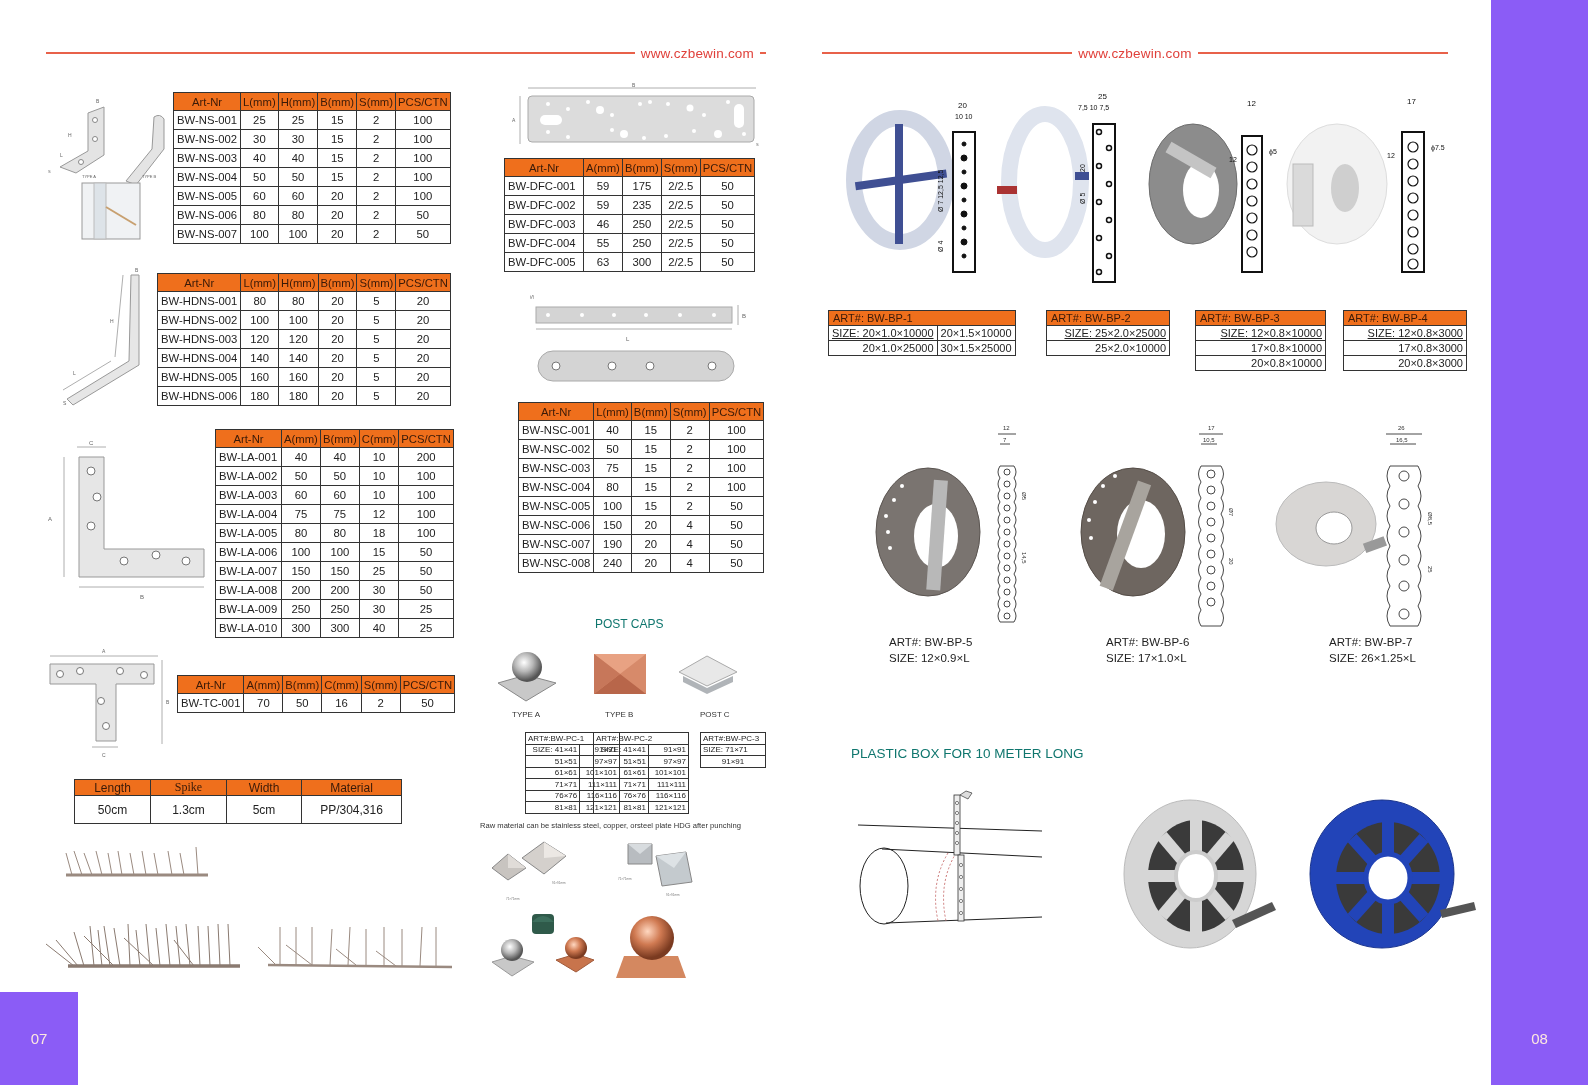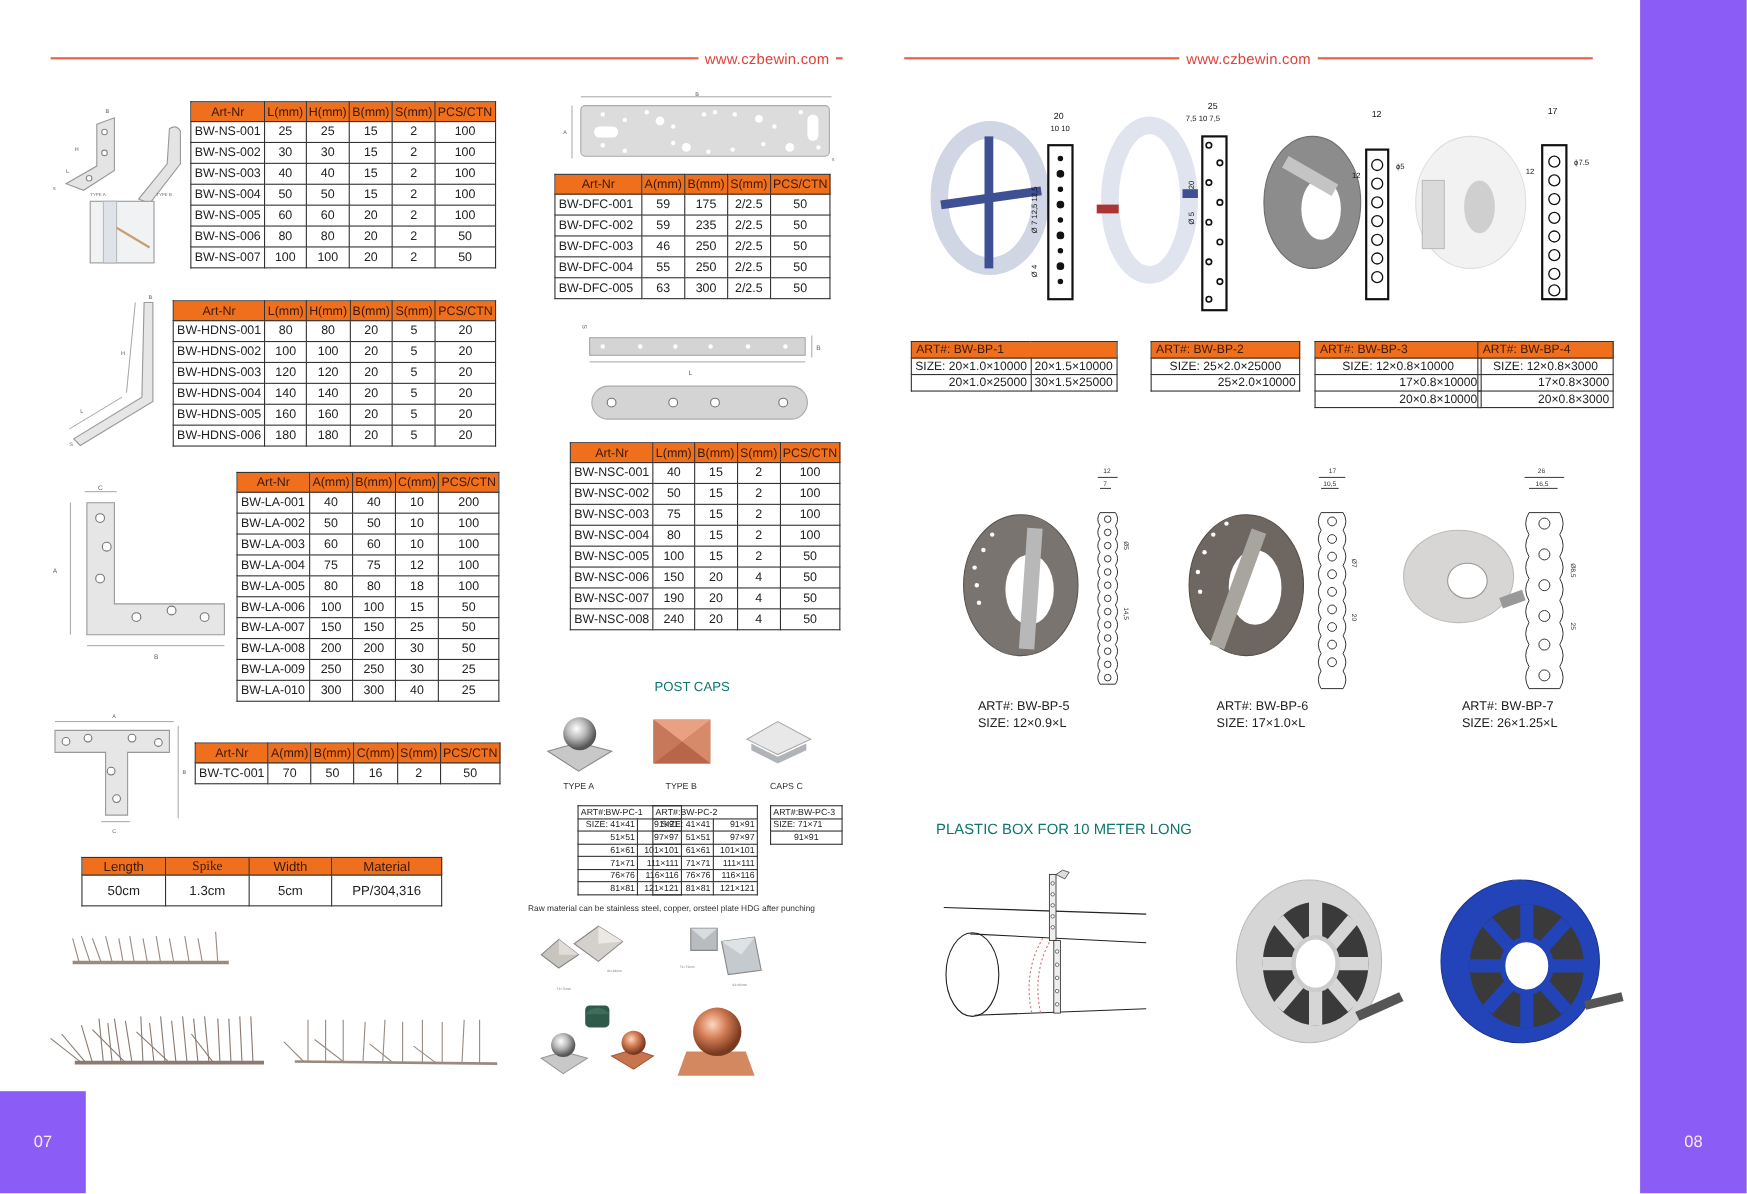--- a/index.html
+++ b/index.html
@@ -23,21 +23,21 @@
   
   table.pc { position: absolute; border-collapse: collapse; font-size: 8px; color: #222; }
   table.pc td { border: 1px solid #333; height: 11.5px; padding: 0 2px; white-space: nowrap; text-align: right; }
   table.pc td.hd { text-align: left; }
   table.pc td.c { text-align: center; }
 
   
   table.bp { position: absolute; border-collapse: collapse; font-size: 11px; color: #222; }
   table.bp th { background: #ef6f1c; color: #3a1a08; text-align: left; font-weight: normal; border: 1.3px solid #333; padding: 0 4px; height: 15px; white-space: nowrap; }
   table.bp td { border: 1.3px solid #333; padding: 0 3px; height: 15px; white-space: nowrap; text-align: right; }
-  table.bp td.l { text-align: center; }
+  table.bp td.l { text-align: right; text-decoration: underline; }
 
   .caption { position: absolute; font-size: 11.5px; color: #222; white-space: nowrap; }
   .small-caption { position: absolute; font-size: 8px; color: #333; white-space: nowrap; }
   .title { position: absolute; font-size: 13.5px; color: #0f766e; white-space: nowrap; }
 
   svg { position: absolute; overflow: visible; }
 </style>
 </head>
 <body>
 
@@ -644,21 +644,21 @@
   <path d="M4 44 L30 24 L56 44 Z" fill="#b8664a"></path>
   <path d="M4 4 L30 24 L4 44 Z" fill="#c7775a"></path>
 </svg>
 <svg style="left:675px; top:652px;" width="65" height="45">
   <path d="M4 20 L32 4 L62 20 L32 34 Z" fill="#e8e8e8" stroke="#aaa"></path>
   <path d="M8 24 L32 36 L58 24 L58 30 L32 42 L8 30 Z" fill="#b0b4b8"></path>
 </svg>
 
 <div class="small-caption" style="left:512px; top:710px;">TYPE A</div>
 <div class="small-caption" style="left:605px; top:710px;">TYPE B</div>
-<div class="small-caption" style="left:700px; top:710px;">CAPS C</div>
+<div class="small-caption" style="left:700px; top:710px;">POST C</div>
 
 <table class="pc" style="left:480px; top:732px; width:95px;margin-left:45px;">
   <tbody>
       <tr>
         <td class="hd" colspan="2">ART#:BW-PC-1</td>
       </tr>
   </tbody>
     <tbody>
       <tr>
         <td>SIZE: 41×41</td>
@@ -869,35 +869,35 @@
     <td class="l">SIZE: 20×1.0×10000</td>
     <td>20×1.5×10000</td>
   </tr>
   <tr>
     <td>20×1.0×25000</td>
     <td>30×1.5×25000</td>
   </tr>
 </tbody>
   </table>
 
-<table class="bp" style="left:1046px; top:310px; width:136px;">
+<table class="bp" style="left:1046px; top:310px; width:124px;">
   <tbody>
       <tr>
         <th>ART#: BW-BP-2</th>
       </tr>
   <tr>
         <td class="l">SIZE: 25×2.0×25000</td>
       </tr>
   <tr>
         <td>25×2.0×10000</td>
       </tr>
 </tbody>
   </table>
 
-<table class="bp" style="left:1195px; top:310px; width:152px;">
+<table class="bp" style="left:1195px; top:310px; width:131px;">
   <tbody>
       <tr>
         <th>ART#: BW-BP-3</th>
       </tr>
   <tr>
         <td class="l">SIZE: 12×0.8×10000</td>
       </tr>
   <tr>
         <td>17×0.8×10000</td>
       </tr>

